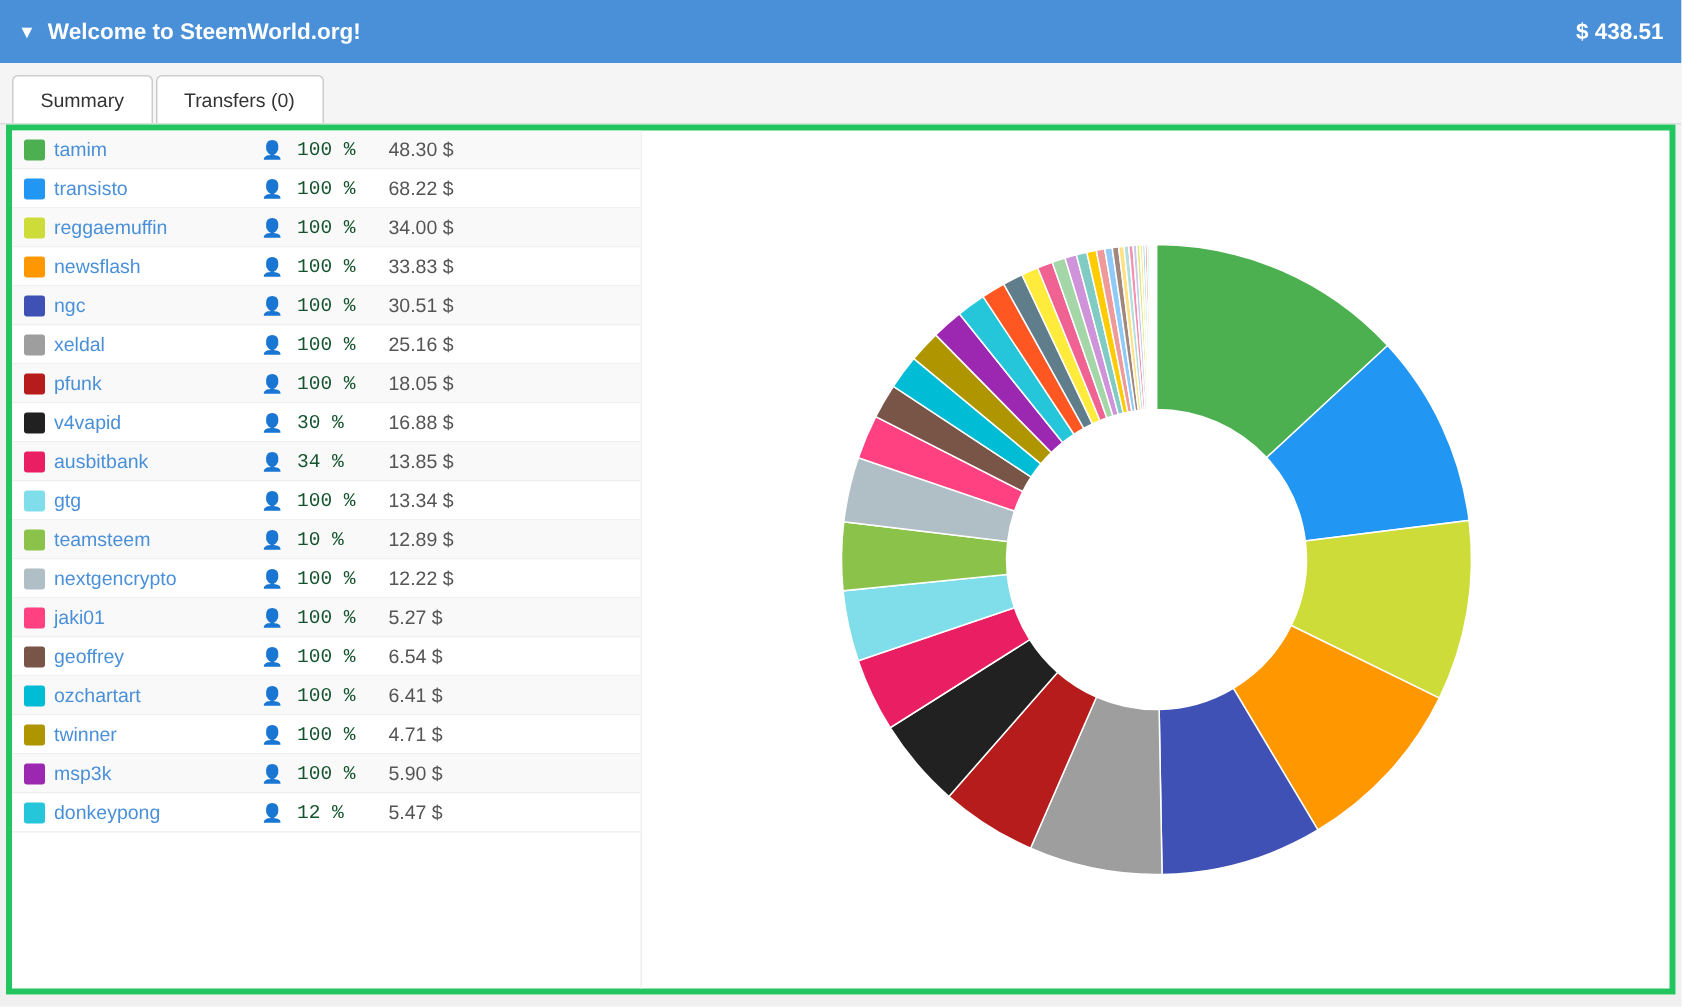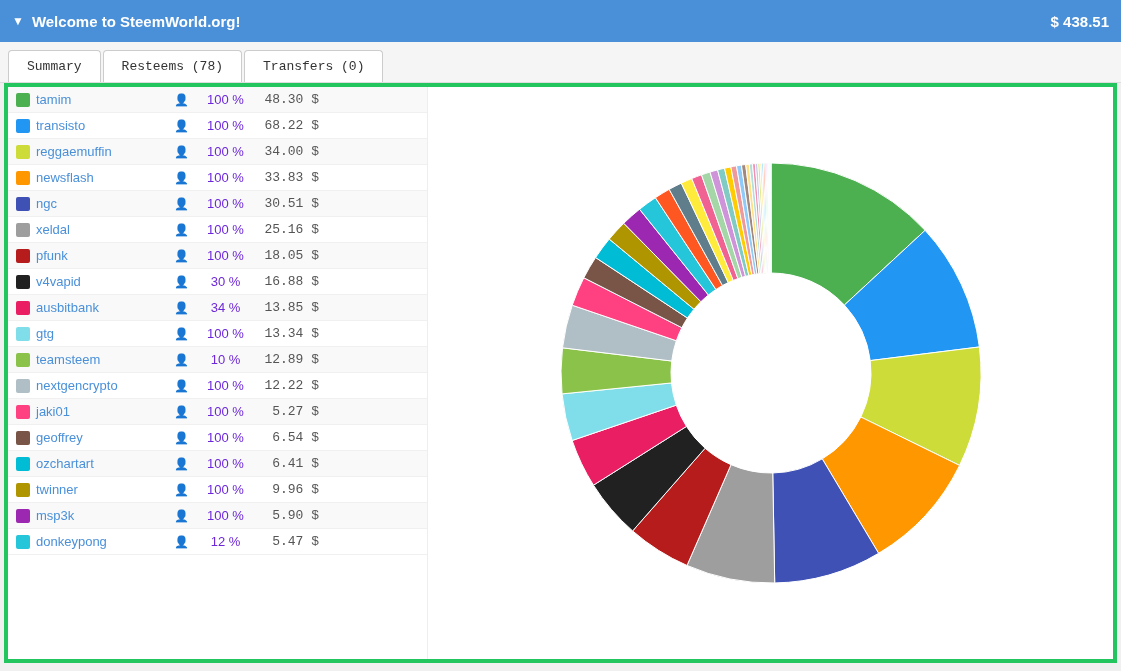--- a/index.html
+++ b/index.html
@@ -28,21 +28,20 @@
       font-size: 15px;
       font-weight: bold;
     }
 
     .tabs {
       display: flex;
       background: #f5f5f5;
       border-bottom: 1px solid #ddd;
       padding: 8px 8px 0 8px;
       gap: 2px;
-      font-family: Liberation Mono, monospace;
     }
     .tab {
       padding: 8px 18px;
       border: 1px solid #ccc;
       border-bottom: none;
       background: white;
       cursor: pointer;
       border-radius: 4px 4px 0 0;
       font-size: 13px;
       color: #333;
@@ -98,29 +97,28 @@
 
     .item-icon {
       color: #aaa;
       font-size: 14px;
       width: 20px;
       text-align: center;
     }
 
     .item-percent {
       width: 55px;
-      text-align: center;
-      color: #6d28d9;
+      text-align: left;
+      color: #14532d;
+      font-family: Liberation Mono, monospace;
     }
 
     .item-value {
       width: 60px;
-      text-align: right;
       color: #555;
-      font-family: Liberation Mono, monospace;
     }
 
     .chart-panel {
       flex: 1;
       display: flex;
       align-items: center;
       justify-content: center;
       padding: 20px;
     }
 
@@ -136,21 +134,20 @@
 <div class="header">
   <div class="header-left">
     <span class="header-arrow">▼</span>
     <span>Welcome to SteemWorld.org!</span>
   </div>
   <span class="header-price">$ 438.51</span>
 </div>
 
 <div class="tabs" id="tabs-container">
     <div class="tab">Summary</div>
-    <div class="tab">Resteems (78)</div>
     <div class="tab">Transfers (0)</div>
   </div>
 
 <div class="main-content">
   <div class="list-panel" id="list-container">
       <div class="list-item">
         <div class="color-dot" style="background: rgb(76, 175, 80);"></div>
         <span class="item-name">tamim</span>
         <span class="item-icon" style="font-size: 12px;">👤</span>
         <span class="item-percent">100 %</span>
@@ -252,21 +249,21 @@
         <span class="item-name">ozchartart</span>
         <span class="item-icon" style="font-size: 12px;">👤</span>
         <span class="item-percent">100 %</span>
         <span class="item-value">6.41 $</span>
       </div>
       <div class="list-item">
         <div class="color-dot" style="background: rgb(175, 150, 0);"></div>
         <span class="item-name">twinner</span>
         <span class="item-icon" style="font-size: 12px;">👤</span>
         <span class="item-percent">100 %</span>
-        <span class="item-value">9.96 $</span>
+        <span class="item-value">4.71 $</span>
       </div>
       <div class="list-item">
         <div class="color-dot" style="background: rgb(156, 39, 176);"></div>
         <span class="item-name">msp3k</span>
         <span class="item-icon" style="font-size: 12px;">👤</span>
         <span class="item-percent">100 %</span>
         <span class="item-value">5.90 $</span>
       </div>
       <div class="list-item">
         <div class="color-dot" style="background: rgb(38, 198, 218);"></div>

